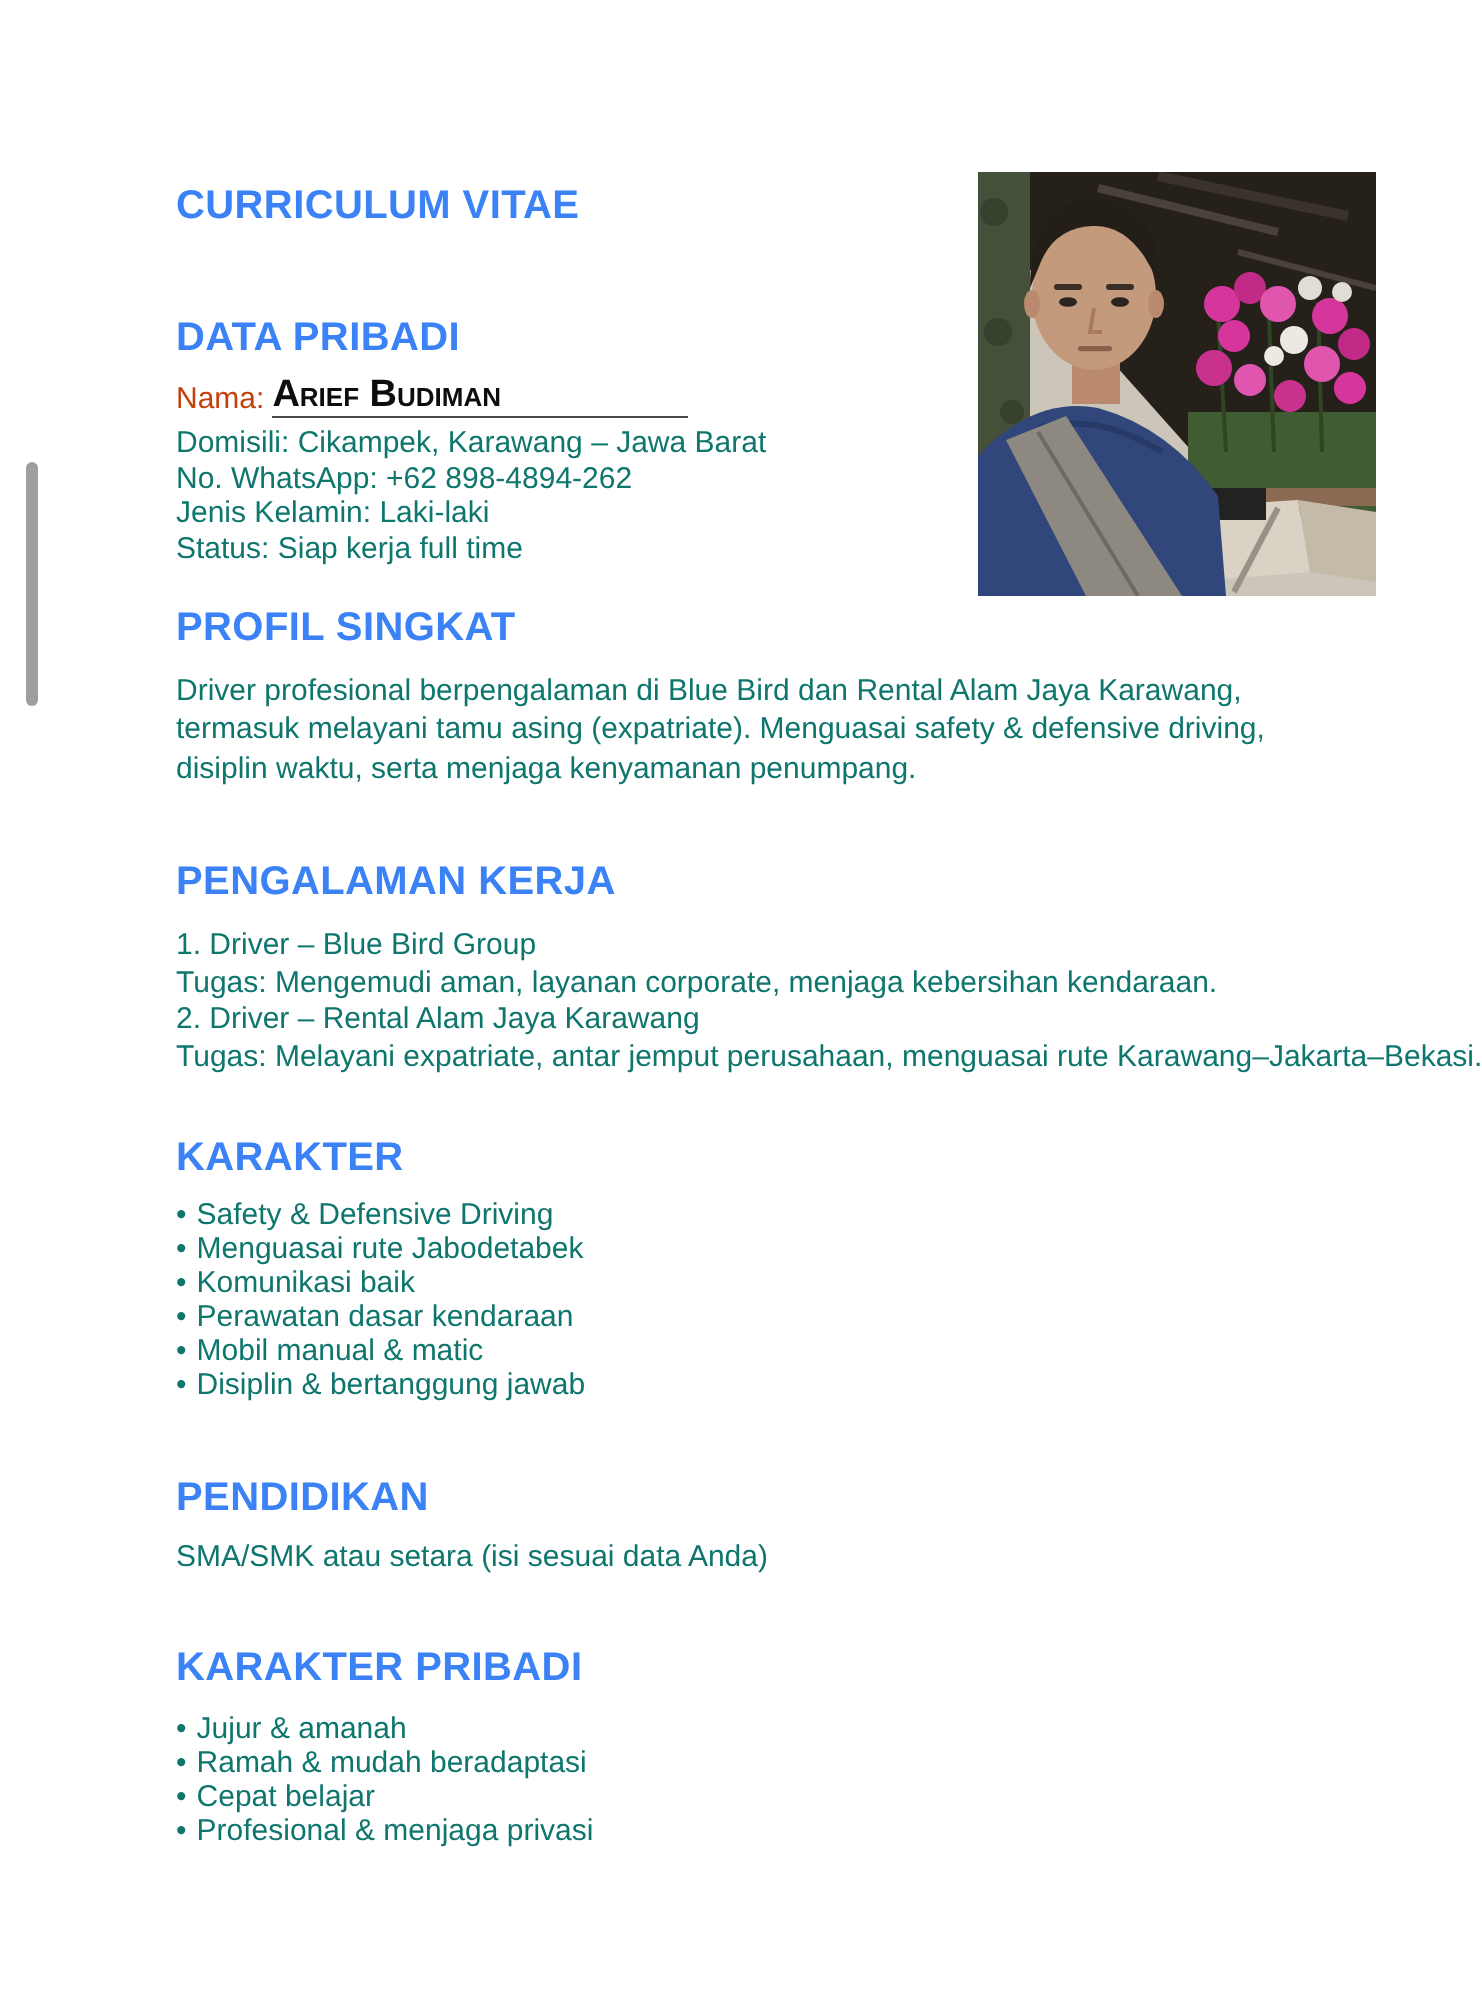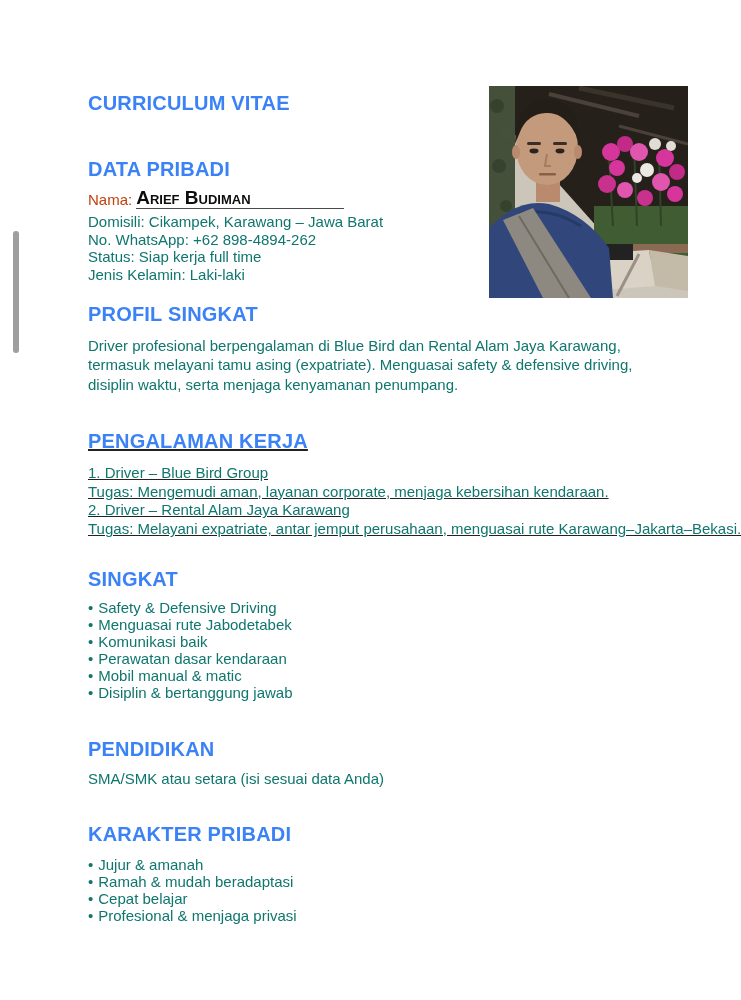--- a/index.html
+++ b/index.html
@@ -57,21 +57,21 @@
     color: #0d0d0d;
     line-height: 21px;
   }
   .dp-lines { margin-top: 4px; line-height: 17.5px; }
 
   
   #profil-singkat { top: 303px; width: 578px; }
   #profil-singkat p { margin-top: 11px; line-height: 19.3px; }
 
   
-  #pengalaman-kerja { top: 430px; width: 650px; text-decoration: underline; }
+  #pengalaman-kerja { top: 430px; width: 650px; }
   .pk-lines { margin-top: 12px; line-height: 18.7px; }
   .pk-lines .line { white-space: nowrap; }
 
   
   .bullet-list { margin-top: 9px; line-height: 17.1px; }
   .bullet-item { display: flex; }
   .bullet-glyph { margin-right: 5px; }
 
   
   #keahlian { top: 568px; width: 420px; }
@@ -182,42 +182,42 @@
 
   <div class="section" id="data-pribadi">
     <h2>DATA PRIBADI</h2>
     <div class="nama-row">
       <span class="nama-label body-text">Nama:</span>
       <span class="nama-line">Arief Budiman</span>
     </div>
     <div class="dp-lines body-text">
       <div class="line">Domisili: Cikampek, Karawang – Jawa Barat</div>
       <div class="line">No. WhatsApp: +62 898-4894-262</div>
+      <div class="line">Jenis Kelamin: Laki-laki</div>
       <div class="line">Status: Siap kerja full time</div>
-      <div class="line">Jenis Kelamin: Laki-laki</div>
     </div>
   </div>
 
   <div class="section" id="profil-singkat">
     <h2>PROFIL SINGKAT</h2>
     <p class="body-text">Driver profesional berpengalaman di Blue Bird dan Rental Alam Jaya Karawang, termasuk melayani tamu asing (expatriate). Menguasai safety &amp; defensive driving, disiplin waktu, serta menjaga kenyamanan penumpang.</p>
   </div>
 
   <div class="section" id="pengalaman-kerja">
     <h2>PENGALAMAN KERJA</h2>
     <div class="pk-lines body-text">
       <div class="line">1. Driver – Blue Bird Group</div>
       <div class="line">Tugas: Mengemudi aman, layanan corporate, menjaga kebersihan kendaraan.</div>
       <div class="line">2. Driver – Rental Alam Jaya Karawang</div>
       <div class="line">Tugas: Melayani expatriate, antar jemput perusahaan, menguasai rute Karawang–Jakarta–Bekasi.</div>
     </div>
   </div>
 
   <div class="section" id="keahlian">
-    <h2>SINGKAT</h2>
+    <h2>KARAKTER</h2>
     <div class="bullet-list body-text">
       <div class="bullet-item">
           <span class="bullet-glyph">•</span>
           <span>Safety &amp; Defensive Driving</span>
         </div>
       <div class="bullet-item">
           <span class="bullet-glyph">•</span>
           <span>Menguasai rute Jabodetabek</span>
         </div>
       <div class="bullet-item">

